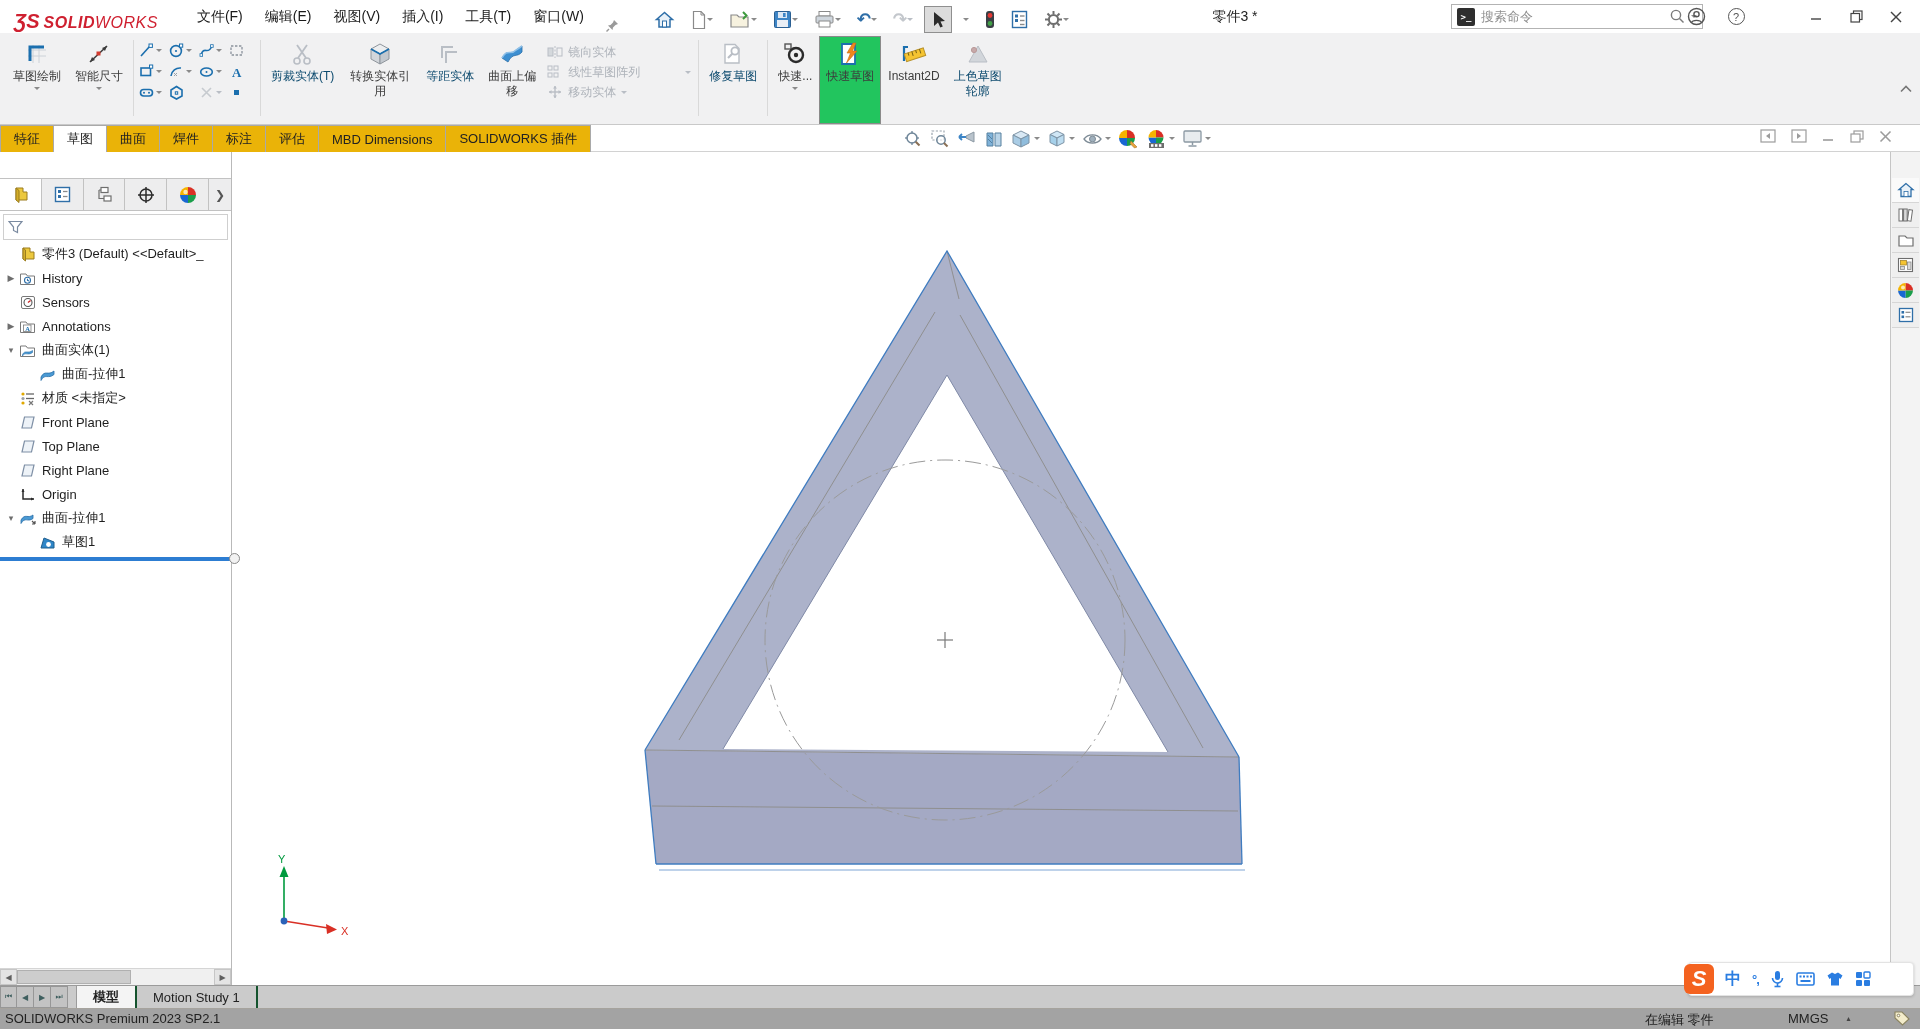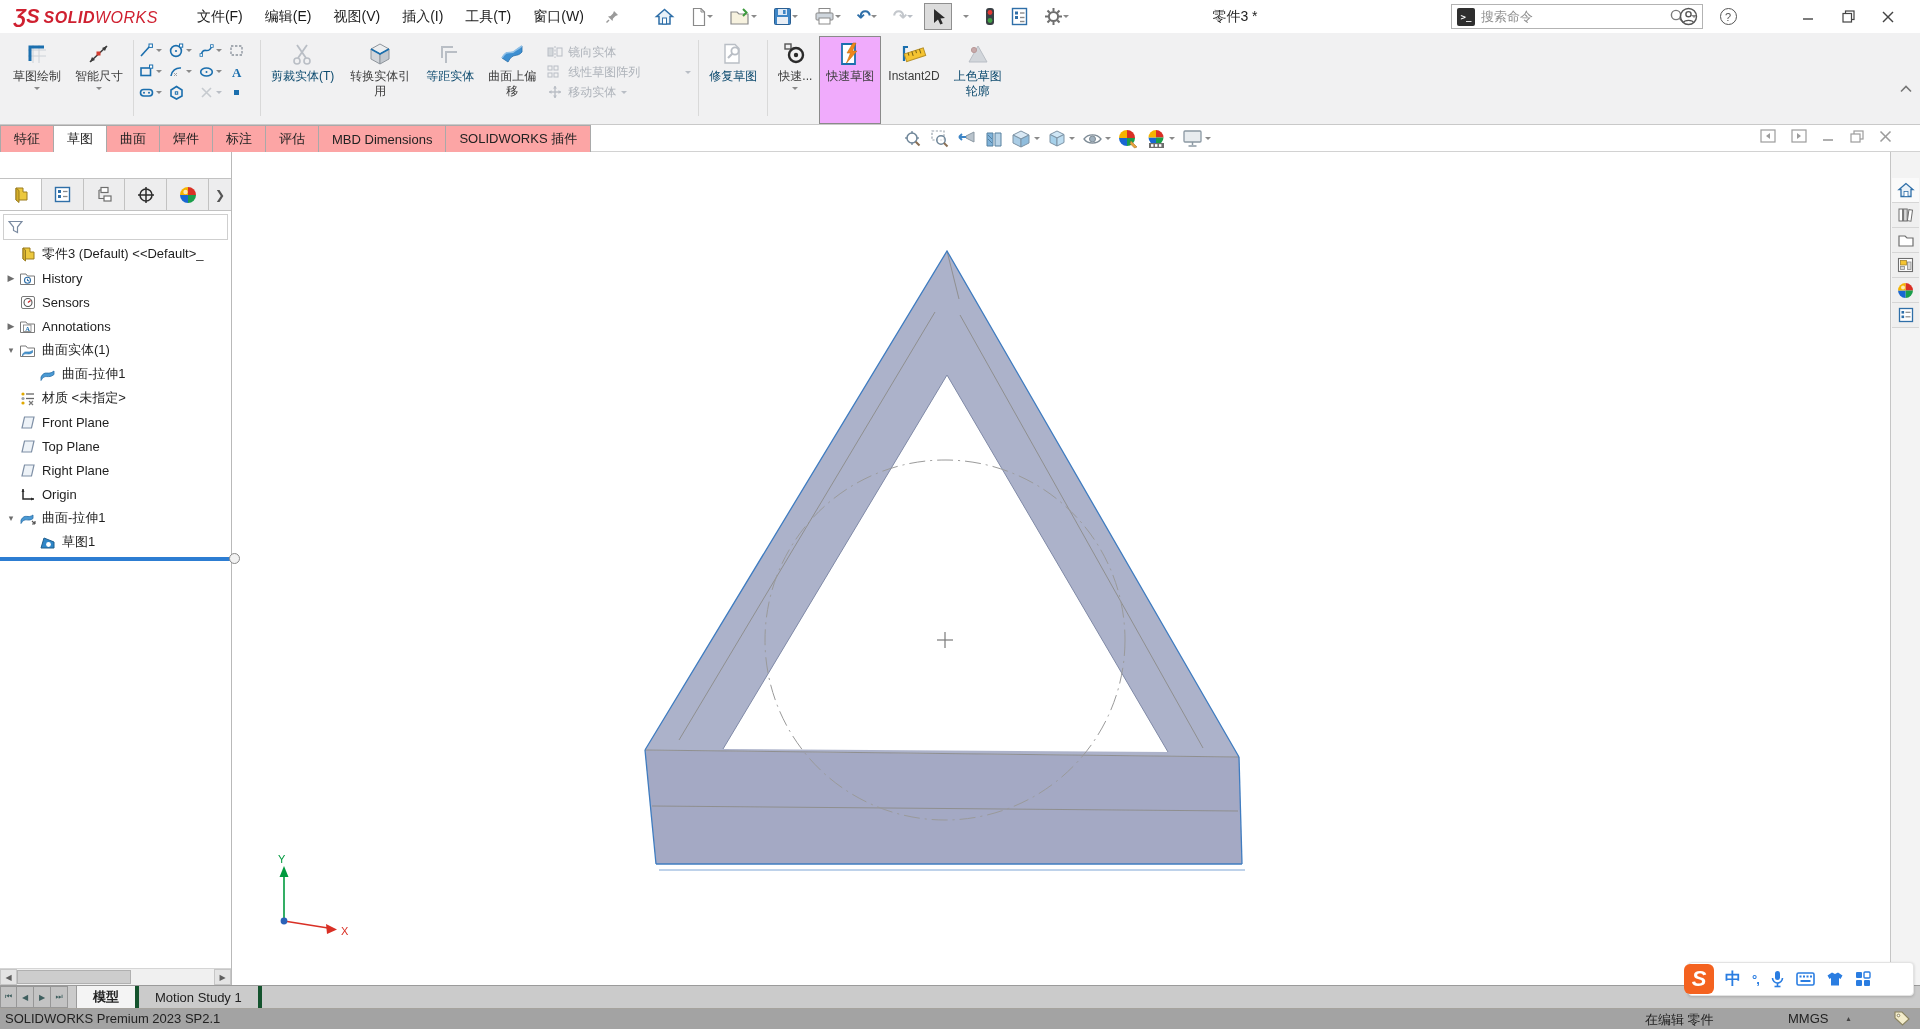--- a/index.html
+++ b/index.html
@@ -3,21 +3,21 @@
 <meta charset="utf-8">
 <style>
 *{margin:0;padding:0;box-sizing:border-box}
 html,body{width:1920px;height:1029px}
 body{position:relative;overflow:hidden;background:#fff;font-family:"Liberation Sans","DejaVu Sans",sans-serif;font-size:13px;color:#333}
 svg{display:block}
 .dd{width:0;height:0;border-left:4px solid transparent;border-right:4px solid transparent;border-top:4px solid #666;display:inline-block}
 .dd.sm{border-left-width:3px;border-right-width:3px;border-top-width:3.5px;border-top-color:#8a8a8a}
 .dd.dis{border-top-color:#b9bec5}
 
-#menubar{position:absolute;top:0;left:0;right:12px;height:33px;background:#fff;display:flex;align-items:center;z-index:5}
+#menubar{position:absolute;top:0;left:0;right:4px;height:33px;background:#fff;display:flex;align-items:flex-end;z-index:5}
 .logo{display:flex;align-items:baseline;margin-left:14px;margin-right:28px;white-space:nowrap}
 .logo .gl{color:#cf2030;font-weight:bold;font-style:italic;font-size:20px;margin-right:4px}
 .logo .s1{color:#cf2030;font-weight:bold;font-style:italic;font-size:16px;letter-spacing:.5px}
 .logo .s2{color:#cf2030;font-style:italic;font-size:16px;letter-spacing:.5px}
 .menu-item{padding:0 11px;font-size:14px;color:#1a1a1a;height:33px;display:flex;align-items:center;cursor:default}
 .pinbtn{margin:0 10px;display:flex;align-items:center}
 .qat{display:flex;align-items:center;margin-left:16px}
 .qat-btn{height:27px;display:flex;align-items:center;padding:0 4px;margin:0 3px;border:1px solid transparent}
 .qat-btn.pressed{background:#dcdcdc;border:1px solid #8f8f8f}
 .uarrow{font-size:17px;font-weight:bold;color:#2f6fa8;line-height:1}
@@ -31,31 +31,31 @@
 .winbtn{width:40px;height:33px;display:flex;align-items:center;justify-content:center;color:#444}
 .helpcircle{width:17px;height:17px;border:1.4px solid #555;border-radius:50%;display:flex;align-items:center;justify-content:center;font-size:11px;color:#555}
 
 #ribbon{position:absolute;top:33px;left:0;right:0;height:92px;background:#f1f1f2;border-bottom:1px solid #c9c9c9;display:flex;align-items:stretch;padding:3px 6px 0 6px}
 .rsep{width:1px;background:#d9d9d9;margin:4px 3px 8px 3px}
 .bigbtn{display:flex;flex-direction:column;align-items:center;padding:3px 6px 1px 6px;text-align:center;font-size:12px;line-height:15px;color:#3c3c3c;border:1px solid transparent}
 .bigbtn .bicon{height:28px;display:flex;align-items:center;justify-content:center;margin-bottom:1px}
 .bigbtn .blbl{max-width:64px}
 .bigbtn.w52 .blbl{width:48px}
 .bigbtn.dis{color:#0c4a6e}
-.bigbtn.on{background:#f0abfc;border:1px solid #8a8a8a}
+.bigbtn.on{background:#22c55e;border:1px solid #8a8a8a}
 .bigbtn .dd{margin-top:3px}
 .sgrid{display:grid;grid-template-columns:repeat(4,30px);grid-auto-rows:21px;align-content:start;padding-top:4px}
 .scell{display:flex;align-items:center;gap:2px;padding-left:2px}
 .smallcol{display:flex;flex-direction:column;padding-top:6px}
 .smallbtn{display:flex;align-items:center;gap:5px;height:20px;font-size:12px;color:#aeb3ba;padding:0 4px}
 #ribbon-collapse{position:absolute;right:8px;top:52px}
 
 #tabstrip{position:absolute;top:125px;left:0;right:0;height:27px;background:#fff;border-bottom:1px solid #d2d2d2}
 .ctabs{display:flex;height:27px}
-.ctab{padding:0 13px;display:flex;align-items:center;background:#fca5a5;border-right:1px solid #a9a9a9;border-top:1px solid #a9a9a9;font-size:13px;color:#222}
+.ctab{padding:0 13px;display:flex;align-items:center;background:#eab308;border-right:1px solid #a9a9a9;border-top:1px solid #a9a9a9;font-size:13px;color:#222}
 .ctab:first-child{border-left:1px solid #a9a9a9}
 .ctab.active{background:#fff;border-bottom:1px solid #fff;margin-bottom:-1px}
 #hud{position:absolute;left:903px;top:2px;height:23px;display:flex;align-items:center;gap:7px}
 .hudbtn{display:flex;align-items:center;gap:2px}
 #docwin{position:absolute;right:28px;top:4px;display:flex;align-items:center;gap:15px}
 
 #lpanel{position:absolute;top:152px;left:0;width:232px;bottom:44px;background:#fff;border-right:1px solid #b9b9b9;z-index:2}
 .ptabs{display:flex;height:33px;margin-top:26px;border-top:1px solid #c2c2c2;border-bottom:1px solid #c2c2c2;background:#ededee}
 .ptab{flex:1;display:flex;align-items:center;justify-content:center;border-right:1px solid #c2c2c2}
 .ptab.active{background:#fff}
@@ -76,21 +76,21 @@
 #viewport{position:absolute;top:152px;left:232px;right:30px;bottom:44px;background:#fff}
 
 #rrail{position:absolute;top:152px;right:0;width:30px;bottom:44px;background:#f3f3f3;border-left:1px solid #c5c5c5}
 .rbtn{height:25px;margin:0 1px;border-bottom:1px solid #d6d6d6;display:flex;align-items:center;justify-content:center;background:#efefef}
 .rbtn.first{background:#fafafa}
 
 #tabbar{position:absolute;left:0;right:0;top:985px;height:23px;background:#cbcbcb;border-top:1px solid #9b9b9b;display:flex;align-items:stretch}
 .navbtns{display:flex}
 .navb{width:17px;display:flex;align-items:center;justify-content:center;background:#c3c3c3;border:1px solid #979797;border-left-width:0;font-size:8px;color:#3f5f5f}
 .navb:first-child{border-left-width:1px}
-.dtab{padding:0 16px;display:flex;align-items:center;font-size:13px;color:#222;border-right:4px solid #14532d}
+.dtab{padding:0 16px;display:flex;align-items:center;font-size:13px;color:#222;border-right:2px solid #14532d}
 .dtab.active{background:#f4f4f4;border-left:1px solid #9b9b9b;margin-left:8px;font-weight:bold}
 
 #statusbar{position:absolute;left:0;right:0;top:1008px;height:21px;background:#a3a3a3;border-top:1px solid #a6a39d;font-size:13px;color:#222}
 #status-left{position:absolute;left:5px;top:2px}
 #status-edit{position:absolute;left:1645px;top:2px}
 #status-units{position:absolute;left:1788px;top:2px;display:flex;align-items:center;gap:18px}
 #status-units .ua{font-size:8px;color:#444}
 #status-tag{position:absolute;left:1893px;top:2px}
 
 #ime{position:absolute;left:1688px;top:962px;width:226px;height:34px;background:#fff;border:1px solid #e3e3e3;border-radius:4px;box-shadow:0 1px 3px rgba(0,0,0,.18);display:flex;align-items:center;gap:11px;padding:0 9px;z-index:6}

